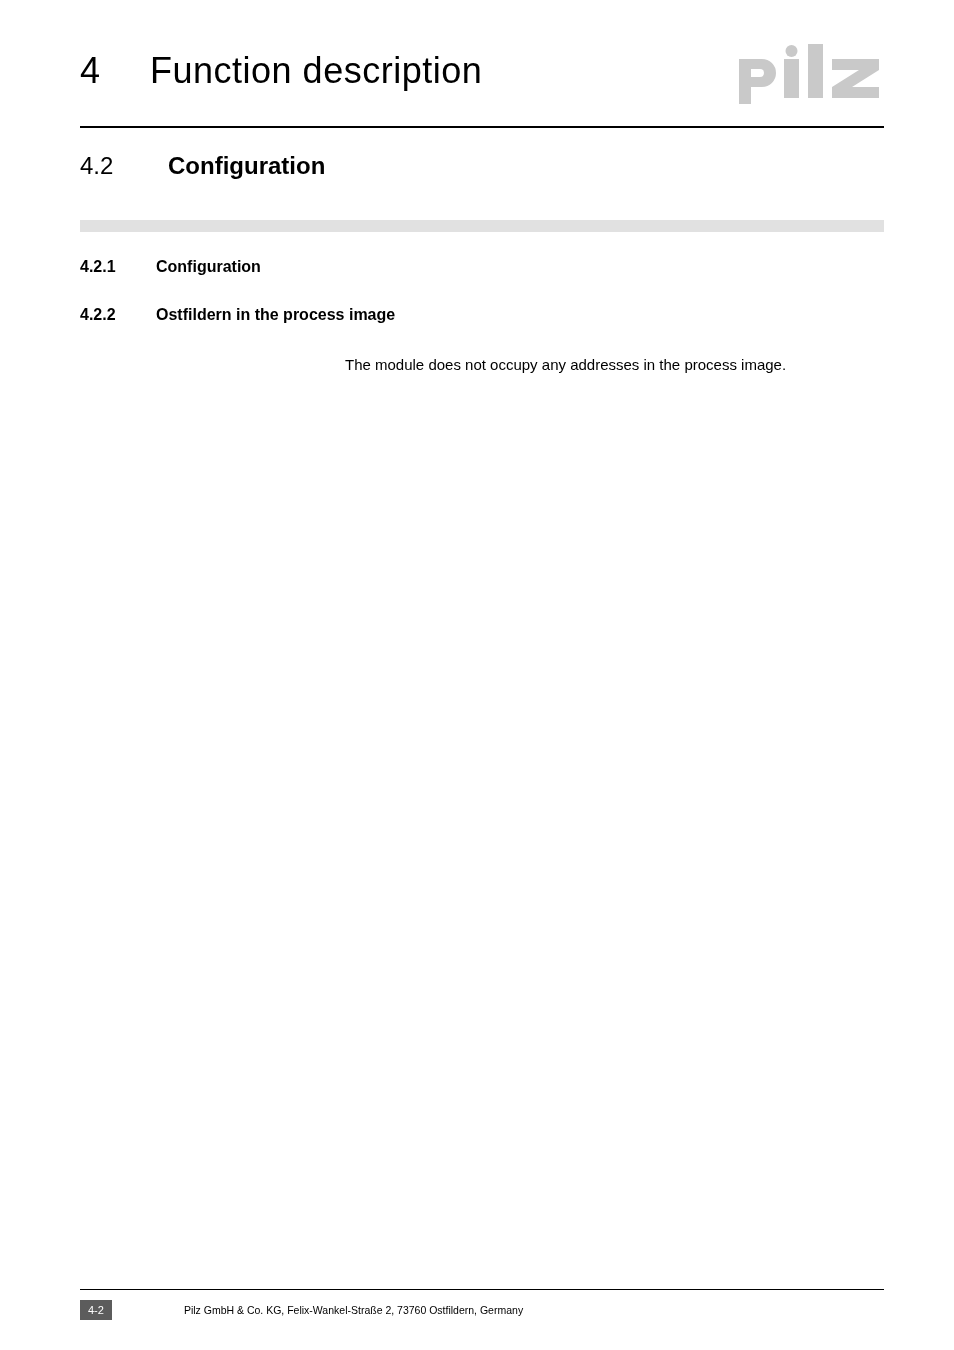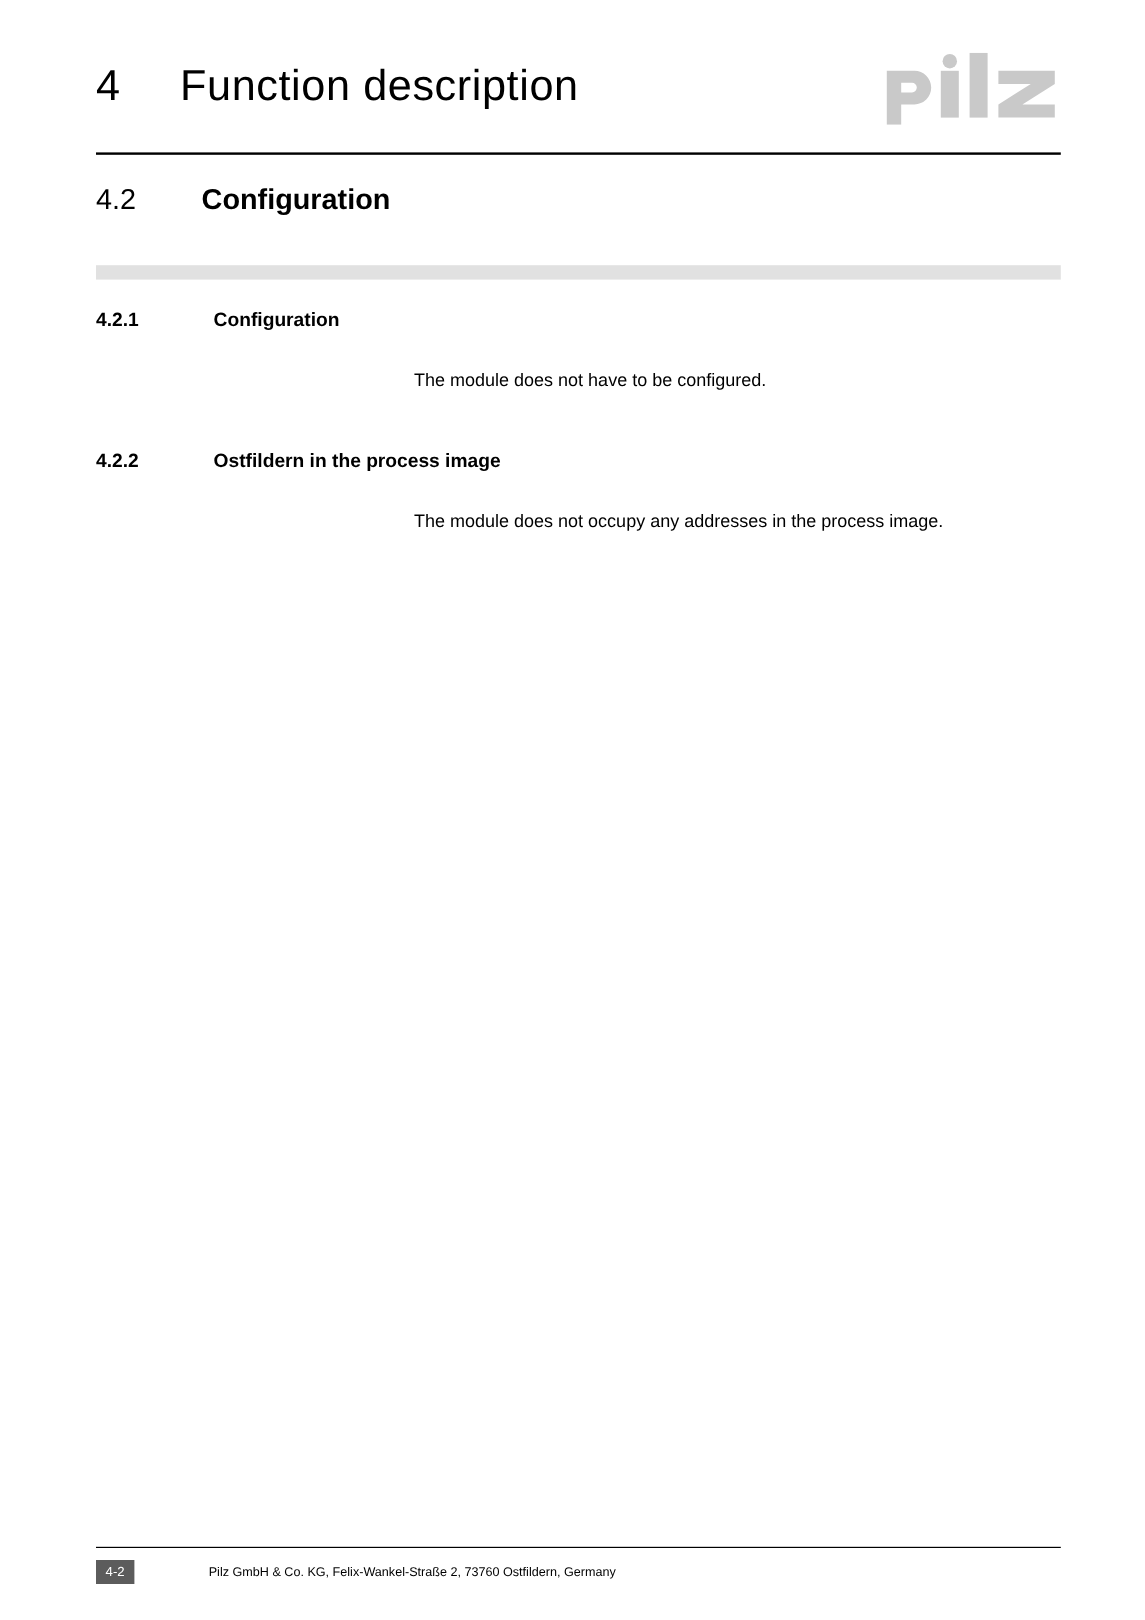--- a/index.html
+++ b/index.html
@@ -13,29 +13,29 @@
   .logo-wrap { margin-top: -6px; }
 
   .hr-strong { border: none; border-top: 2px solid #000; margin-bottom: 24px; }
 
   .section-row { display: flex; align-items: baseline; gap: 40px; margin-bottom: 40px; }
   .section-number { font-size: 24px; font-weight: 400; width: 48px; }
   .section-title { font-size: 24px; font-weight: 700; }
 
   .gray-bar { height: 12px; background: #e1e1e1; margin-bottom: 26px; }
 
-  .subsection-row { display: flex; align-items: baseline; gap: 42px; margin-bottom: 30px; }
+  .subsection-row { display: flex; align-items: baseline; gap: 20px; margin-bottom: 30px; }
   .subsection-number { font-size: 16px; font-weight: 700; width: 56px; }
   .subsection-title { font-size: 16px; font-weight: 700; }
 
   .body-text { font-size: 15px; font-weight: 400; margin-left: 265px; margin-bottom: 48px; line-height: 1.4; }
 
   .footer { position: absolute; bottom: 30px; left: 0; right: 0; padding: 0 70px 0 80px; }
   .footer-rule { border: none; border-top: 1px solid #000; margin-bottom: 10px; }
-  .footer-row { display: flex; align-items: center; gap: 14px; }
+  .footer-row { display: flex; align-items: center; gap: 24px; }
   .page-badge { background: #5c5c5c; color: #fff; font-size: 11px; padding: 4px 8px; min-width: 30px; text-align: center; }
   .footer-text { font-size: 10.5px; line-height: 1.35; color: #000; }
   .footer-text div { white-space: nowrap; padding-left: 48px; }
 
   
   .logo-wrap svg { width: 150px; height: 60px; }
 </style>
 </head>
 <body>
 
@@ -69,21 +69,20 @@
     <span class="section-number">4.2</span>
     <span class="section-title">Configuration</span>
   </div>
 
   <div class="gray-bar"></div>
 
   <div class="subsection-row">
     <span class="subsection-number">4.2.1</span>
     <span class="subsection-title">Configuration</span>
   </div>
-  <p class="body-text">The module does not have to be configured.</p>
 
   <div class="subsection-row">
     <span class="subsection-number">4.2.2</span>
     <span class="subsection-title">Ostfildern in the process image</span>
   </div>
   <p class="body-text">The module does not occupy any addresses in the process image.</p>
 
   <div class="footer">
     <hr class="footer-rule">
     <div class="footer-row">

